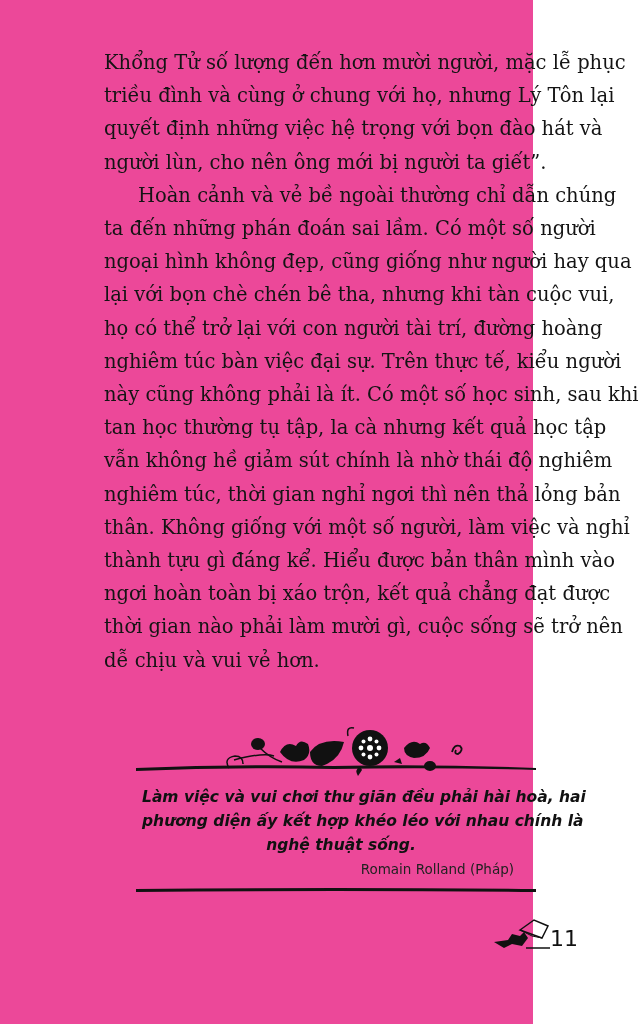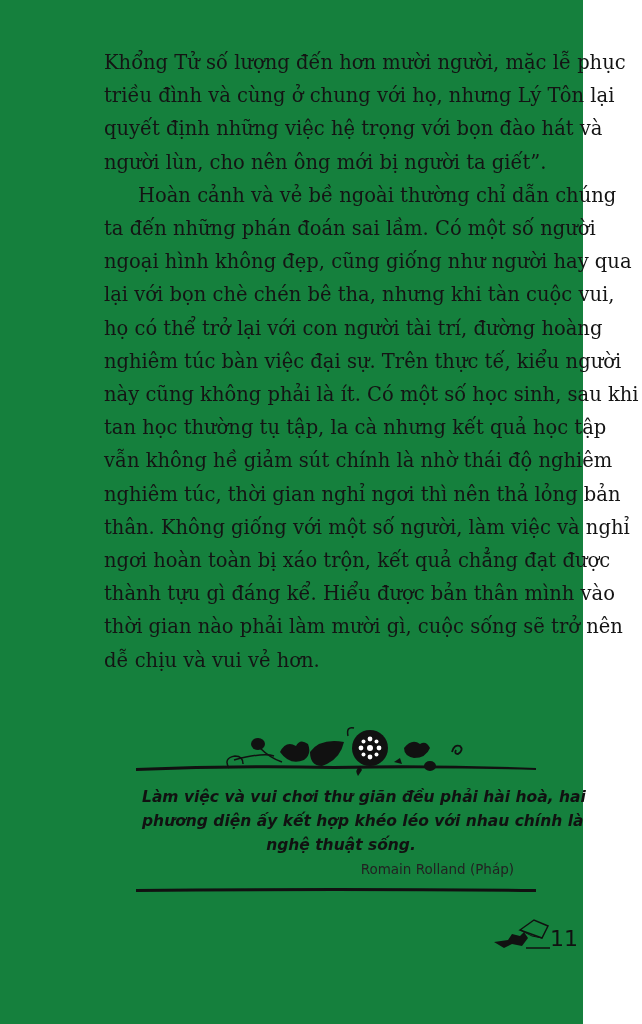--- a/index.html
+++ b/index.html
@@ -1,17 +1,17 @@
 <!DOCTYPE html>
 <html><head>
 <meta charset="utf-8">
 <style>
   html, body { margin: 0; padding: 0; background: #ffffff; }
   body { width: 642px; height: 1024px; position: relative; overflow: hidden; color: #111; }
-  .page { position: absolute; left: 0; top: 0; width: 583px; height: 1024px; background: #15803d; }
+  .page { position: absolute; left: 0; top: 0; width: 533px; height: 1024px; background: #ec4899; }
   .body-text {
     position: absolute; left: 104px; top: 46px; width: 470px;
     font-family: "DejaVu Serif", "Liberation Serif", serif;
     font-size: 19.5px; line-height: 33.2px; color: #141414;
     text-align: justify;
   }
   .body-text p { margin: 0; }
   .body-text .line { display: block; white-space: nowrap; text-align-last: justify; text-align: justify; }
   .body-text .line.last { text-align-last: left; }
   .body-text .indent { padding-left: 34px; }
@@ -54,22 +54,22 @@
       <span class="line">lại với bọn chè chén bê tha, nhưng khi tàn cuộc vui,</span>
       <span class="line">họ có thể trở lại với con người tài trí, đường hoàng</span>
       <span class="line">nghiêm túc bàn việc đại sự. Trên thực tế, kiểu người</span>
       <span class="line">này cũng không phải là ít. Có một số học sinh, sau khi</span>
       <span class="line">tan học thường tụ tập, la cà nhưng kết quả học tập</span>
       <span class="line">vẫn không hề giảm sút chính là nhờ thái độ nghiêm</span>
     </p>
     <p>
       <span class="line">nghiêm túc, thời gian nghỉ ngơi thì nên thả lỏng bản</span>
       <span class="line">thân. Không giống với một số người, làm việc và nghỉ</span>
+      <span class="line">thành tựu gì đáng kể. Hiểu được bản thân mình vào</span>
       <span class="line">ngơi hoàn toàn bị xáo trộn, kết quả chẳng đạt được</span>
-      <span class="line">thành tựu gì đáng kể. Hiểu được bản thân mình vào</span>
       <span class="line">thời gian nào phải làm mười gì, cuộc sống sẽ trở nên</span>
       <span class="line last">dễ chịu và vui vẻ hơn.</span>
     </p>
   </div>
 
   <svg class="ornament" viewBox="0 0 404 60">
     <path d="M2 46 Q100 42 200 44 Q300 42 402 46 L402 48 Q300 45 200 47 Q100 45 2 49 Z" fill="#111"></path>
     <path d="M95 46 q-6 -10 6 -12 q8 0 8 8" fill="none" stroke="#111" stroke-width="1.5"></path>
     <path d="M100 38 q30 -8 40 -4" fill="none" stroke="#111" stroke-width="1.5"></path>
     <ellipse cx="124" cy="22" rx="7" ry="6" fill="#111"></ellipse>

